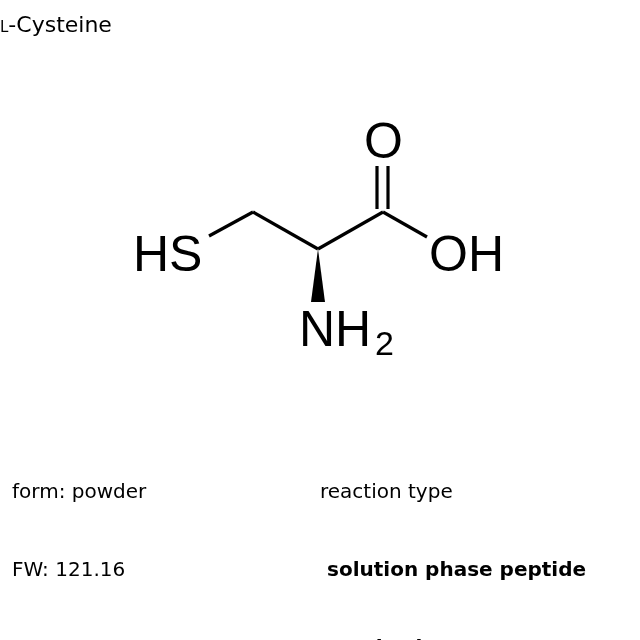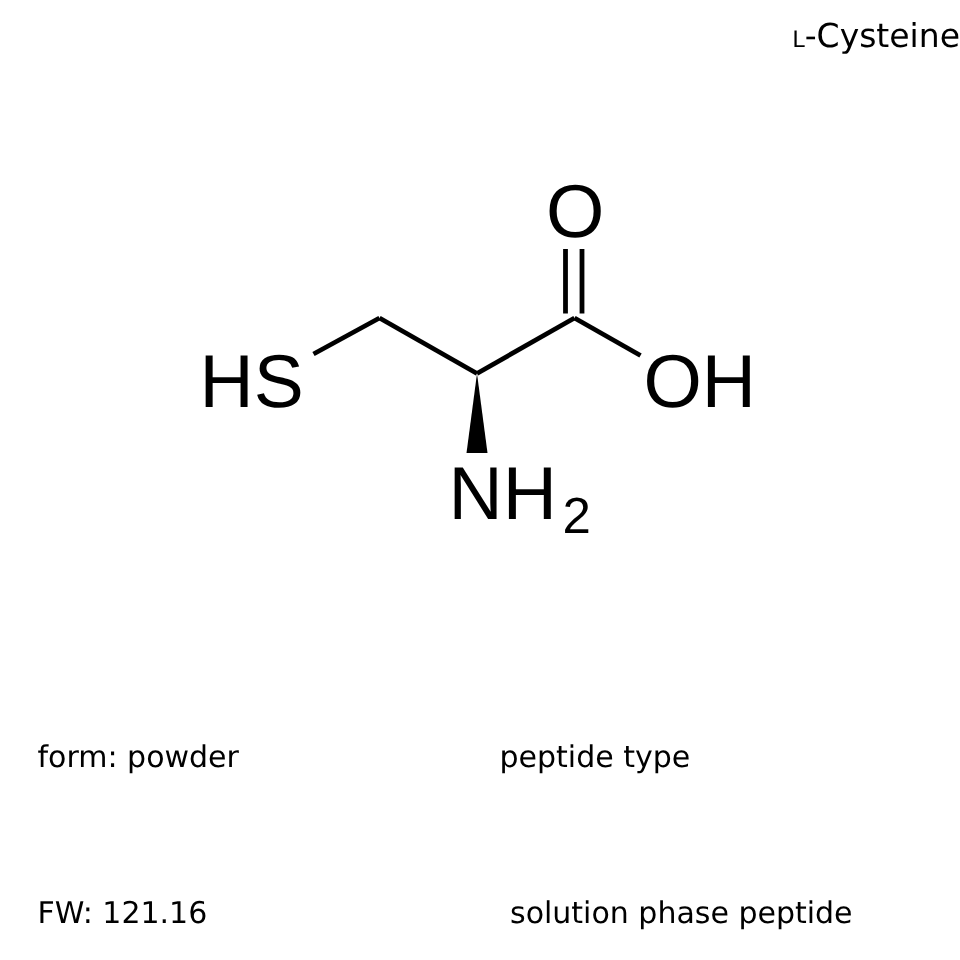--- a/index.html
+++ b/index.html
@@ -12,21 +12,21 @@
       height: 640px;
       position: relative;
       overflow: hidden;
       color: #000000;
     }
     .title {
       position: absolute;
       left: 0;
       top: 10px;
       width: 640px;
-      text-align: right;
+      text-align: left;
       font-family: "DejaVu Sans", sans-serif;
       font-size: 22px;
       line-height: 30px;
     }
     .title .prefix {
       font-size: 15px;
       letter-spacing: 0;
     }
     svg.structure {
       position: absolute;
@@ -45,22 +45,22 @@
     }
     .props {
       position: absolute;
       font-family: "DejaVu Sans", sans-serif;
       font-size: 20px;
       line-height: 26px;
       white-space: pre;
     }
     .props-left { left: 12px; top: 426px; }
     .props-right { left: 320px; top: 426px; }
-    .props div { margin: 13px; }
-    .indent { padding-left: 7px; }
+    .props div { margin: 0; }
+    .indent { padding-left: 7px; font-weight: bold; }
   </style>
 </head>
 <body>
 
 <div class="title">
   <span class="prefix">L</span><span>-Cysteine</span>
 </div>
 
 <svg class="structure" width="640" height="640" viewBox="0 0 640 640">
   <g stroke="#000" stroke-width="3.2" stroke-linecap="butt" fill="none">
@@ -79,16 +79,16 @@
   <text class="atom" x="299" y="346">NH</text>
   <text class="sub" x="375" y="355">2</text>
 </svg>
 
 <div class="props props-left">
   <div>form: powder</div>
   <div>FW: 121.16</div>
 </div>
 
 <div class="props props-right">
-  <div>peptide type</div>
+  <div>reaction type</div>
   <div class="indent">solution phase peptide</div>
   <div class="indent">synthesis</div>
 </div>
 
 </body></html>

